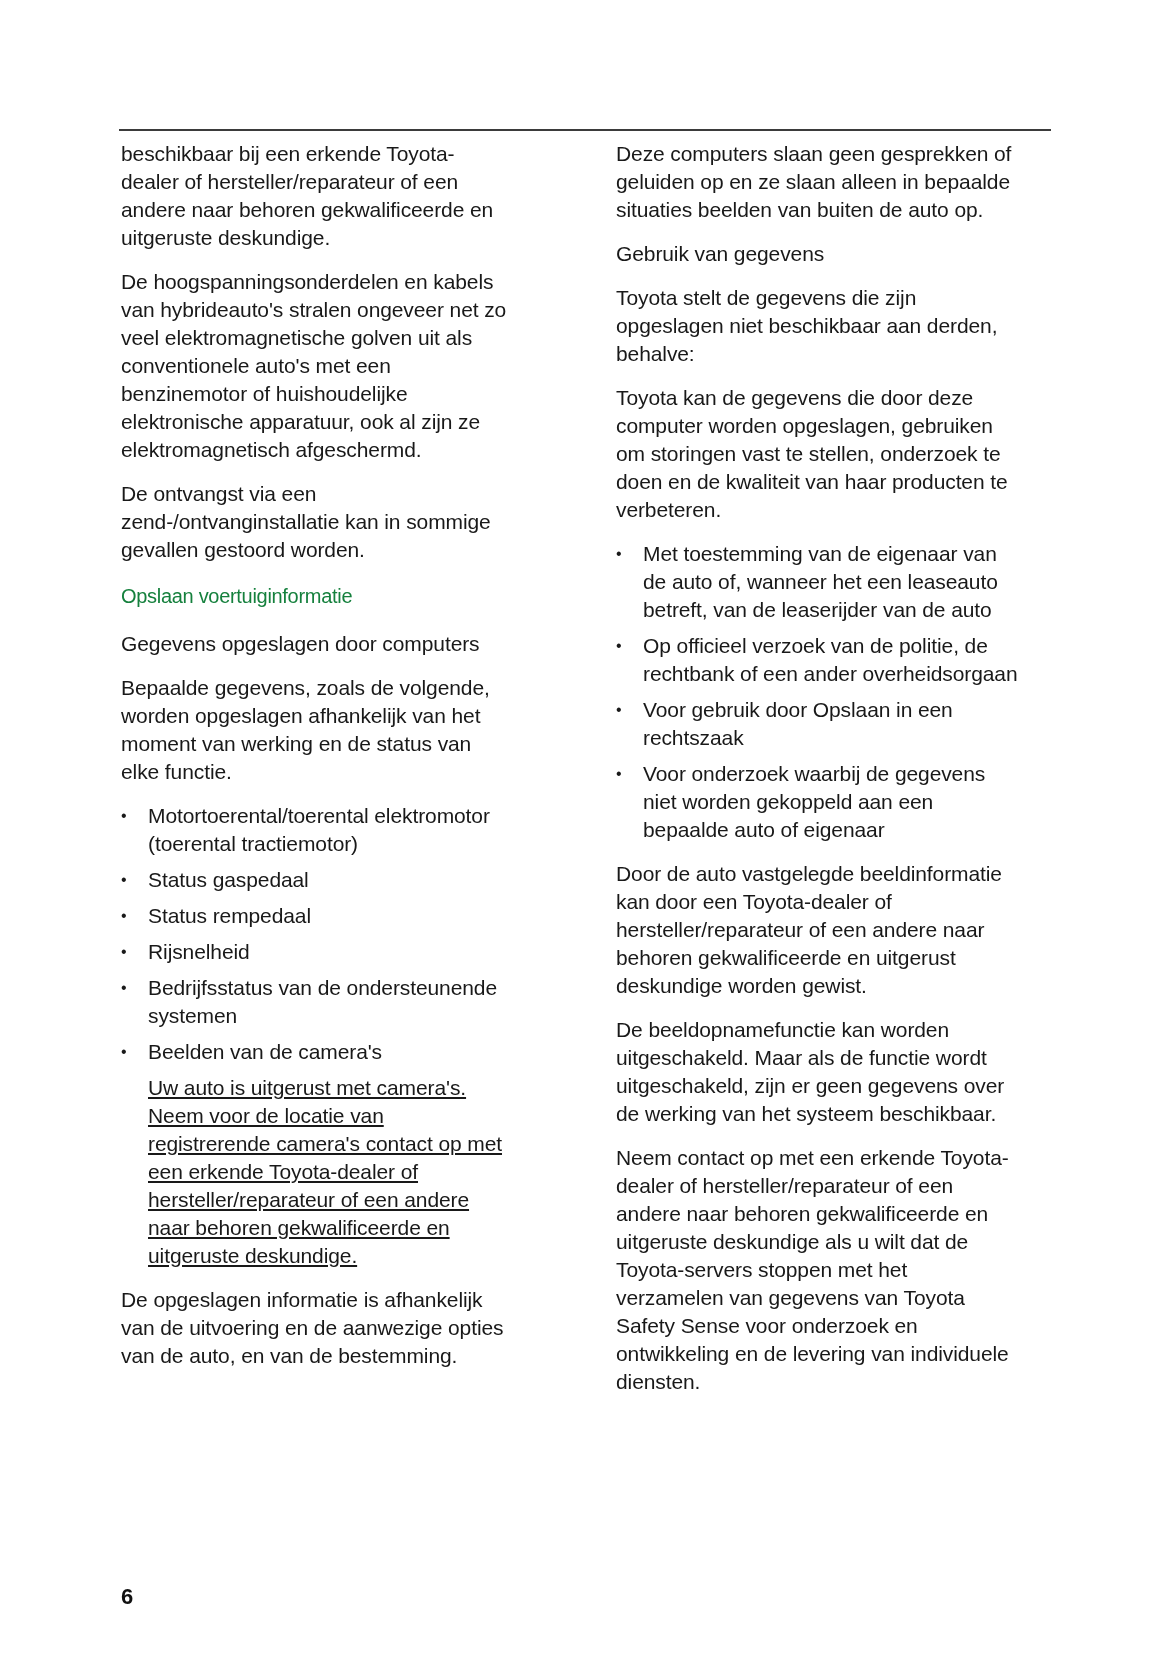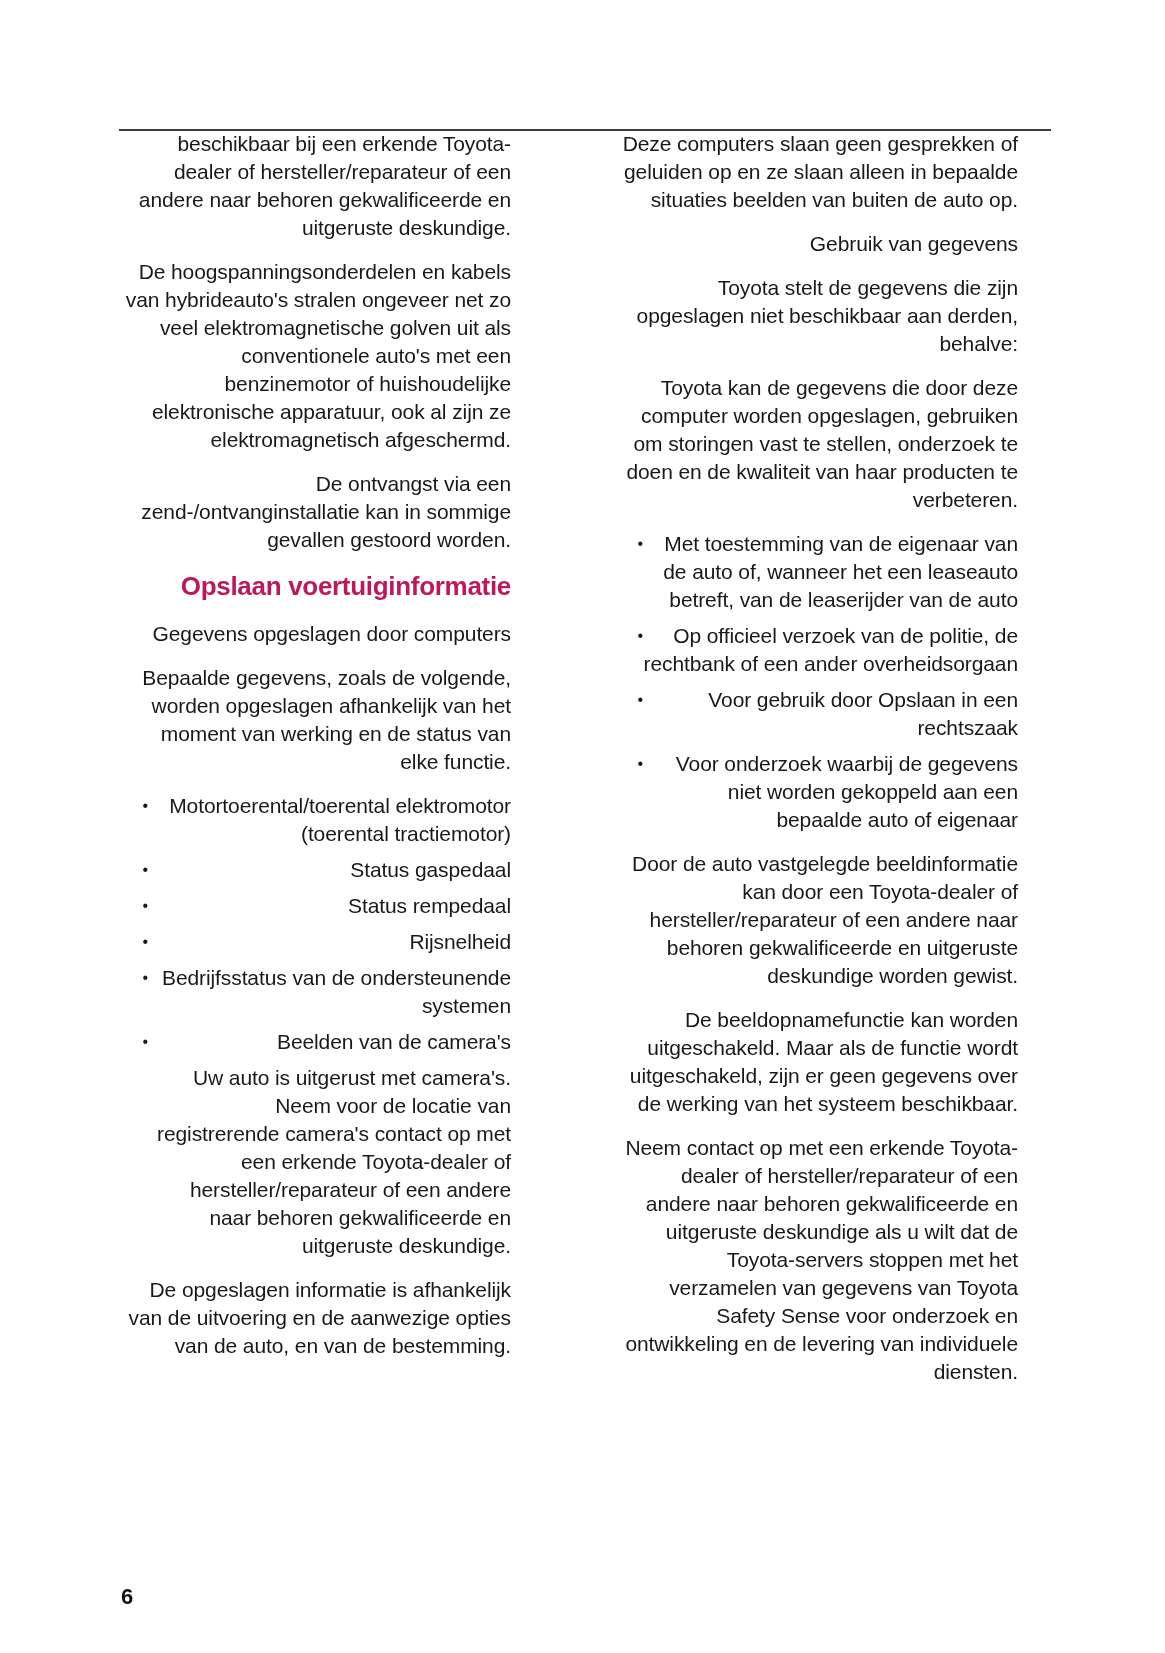--- a/index.html
+++ b/index.html
@@ -19,47 +19,46 @@
   .top-rule {
     position: absolute;
     left: 119px;
     top: 129px;
     width: 932px;
     height: 2px;
     background: #3b3b3b;
   }
   .col {
     position: absolute;
-    top: 130px;
+    top: 140px;
     font-size: 21px;
     line-height: 28px;
     letter-spacing: -0.1px;
-    text-align: right;
   }
   .col-left  { left: 121px; width: 390px; }
   .col-right { left: 616px; width: 402px; }
   .col p { margin: 0 0 16px 0; }
   .col h2 {
-    font-size: 26px;
+    font-size: 20px;
     line-height: 33px;
-    font-weight: bold;
+    font-weight: normal;
     letter-spacing: -0.3px;
-    color: #be185d;
+    color: #15803d;
     margin: 10px 0 17px 0;
   }
   .list { margin: 0 0 16px 0; }
   .item { display: flex; margin: 0 0 8px 0; }
   .marker {
     flex: 0 0 27px;
     font-size: 16px;
     line-height: 28px;
     color: #191919;
   }
   .itext { flex: 1; }
-  .note { margin: 6px 0 0 27px; }
+  .note { margin: 6px 0 0 27px; text-decoration: underline; }
   .page-number {
     position: absolute;
     left: 121px;
     top: 1583px;
     font-size: 22px;
     line-height: 28px;
     font-weight: bold;
     color: #111111;
   }
 </style>
@@ -127,20 +126,20 @@
       <div class="item">
         <span class="marker">•</span>
         <span class="itext">Voor gebruik door Opslaan in een rechtszaak</span>
       </div>
       <div class="item">
         <span class="marker">•</span>
         <span class="itext">Voor onderzoek waarbij de gegevens niet worden gekoppeld aan een bepaalde auto of eigenaar</span>
       </div>
     </div>
 
-    <p>Door de auto vastgelegde beeldinformatie kan door een Toyota-dealer of hersteller/reparateur of een andere naar behoren gekwalificeerde en uitgeruste deskundige worden gewist.</p>
+    <p>Door de auto vastgelegde beeldinformatie kan door een Toyota-dealer of hersteller/reparateur of een andere naar behoren gekwalificeerde en uitgerust deskundige worden gewist.</p>
     <p>De beeldopnamefunctie kan worden uitgeschakeld. Maar als de functie wordt uitgeschakeld, zijn er geen gegevens over de werking van het systeem beschikbaar.</p>
     <p>Neem contact op met een erkende Toyota-dealer of hersteller/reparateur of een andere naar behoren gekwalificeerde en uitgeruste deskundige als u wilt dat de Toyota-servers stoppen met het verzamelen van gegevens van Toyota Safety Sense voor onderzoek en ontwikkeling en de levering van individuele diensten.</p>
   </div>
 
   <div class="page-number">6</div>
 
 </div>
 
 </body></html>

